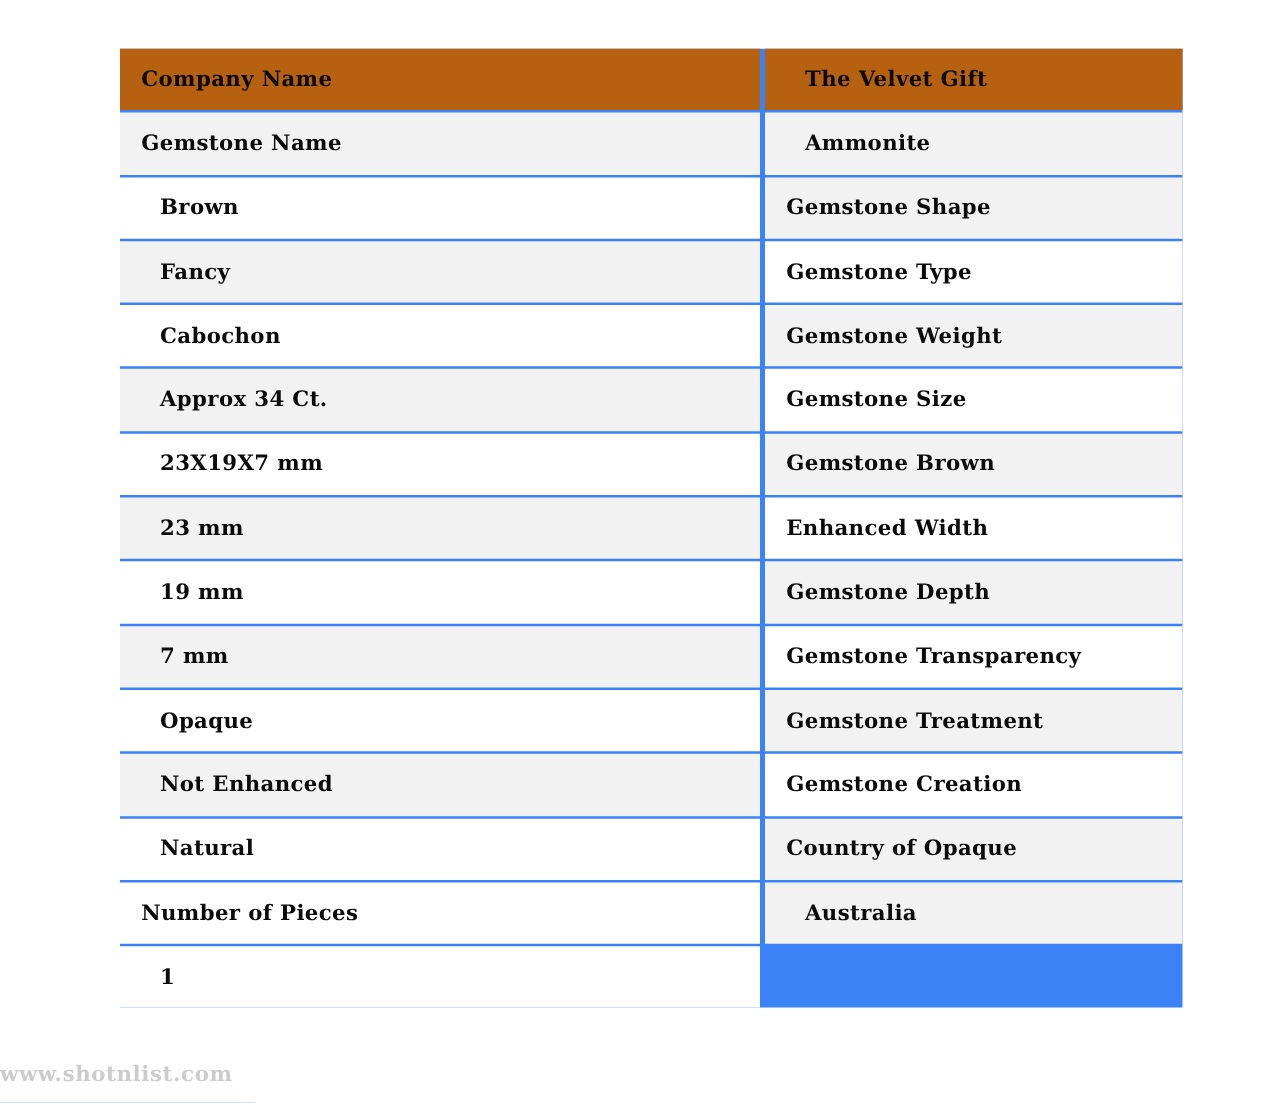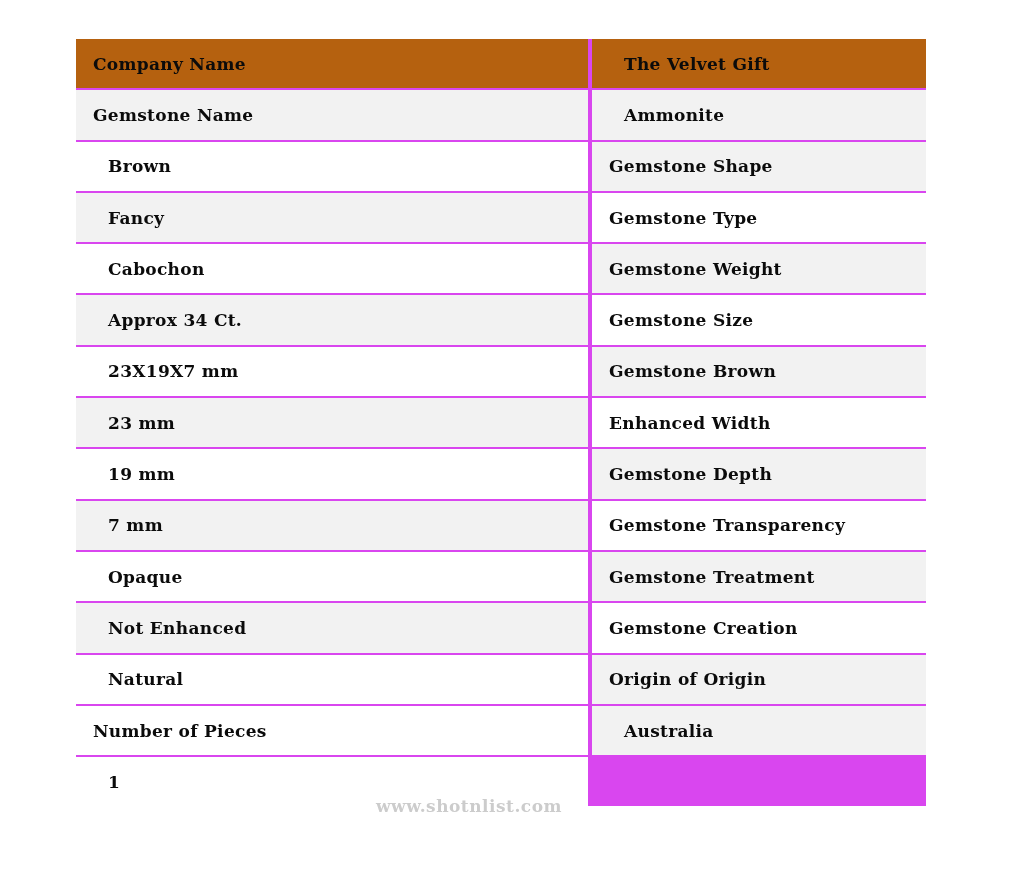--- a/index.html
+++ b/index.html
@@ -9,52 +9,52 @@
   }
   body {
     width: 1024px;
     height: 882px;
     position: relative;
     font-family: "DejaVu Serif", serif;
     overflow: hidden;
   }
   .spec-table {
     position: absolute;
-    left: 76px;
+    left: 96px;
     top: 39px;
     width: 850px;
     display: grid;
     grid-template-columns: 512px 334px;
     column-gap: 4px;
     row-gap: 2px;
     grid-auto-rows: 49.3px;
-    background: #d946ef;
+    background: #3b82f6;
   }
   .cell {
     display: flex;
     align-items: center;
     box-sizing: border-box;
     font-weight: bold;
     font-size: 17px;
     letter-spacing: 0.3px;
     color: var(--cell-text, #0b0b0b);
     background: #ffffff;
     white-space: nowrap;
     overflow: hidden;
   }
   .cell.label { padding-left: 17px; }
   .cell.value { padding-left: 32px; }
   .cell.head  { background: var(--header-bg, #b5610f); }
   .cell.alt   { background: var(--row-alt-bg, #f2f2f2); }
   .watermark {
     position: absolute;
-    top: 796px;
+    top: 850px;
     left: 0;
     width: 938px;
-    text-align: center;
+    text-align: left;
     font-weight: bold;
     font-size: 17px;
     letter-spacing: 0.5px;
     color: var(--watermark-color, #cccccc);
   }
 </style>
 </head>
 <body style="background: rgb(255, 255, 255);">
 
 <div class="spec-table">
@@ -89,20 +89,20 @@
 
   <div class="cell label">Gemstone Transparency</div>
   <div class="cell value">Opaque</div>
 
   <div class="cell label alt">Gemstone Treatment</div>
   <div class="cell value alt">Not Enhanced</div>
 
   <div class="cell label">Gemstone Creation</div>
   <div class="cell value">Natural</div>
 
-  <div class="cell label alt">Origin of Origin</div>
+  <div class="cell label alt">Country of Opaque</div>
   <div class="cell label">Number of Pieces</div>
 
   <div class="cell value alt">Australia</div>
   <div class="cell value">1</div>
 </div>
 
 <div class="watermark">www.shotnlist.com</div>
 
 </body></html>

